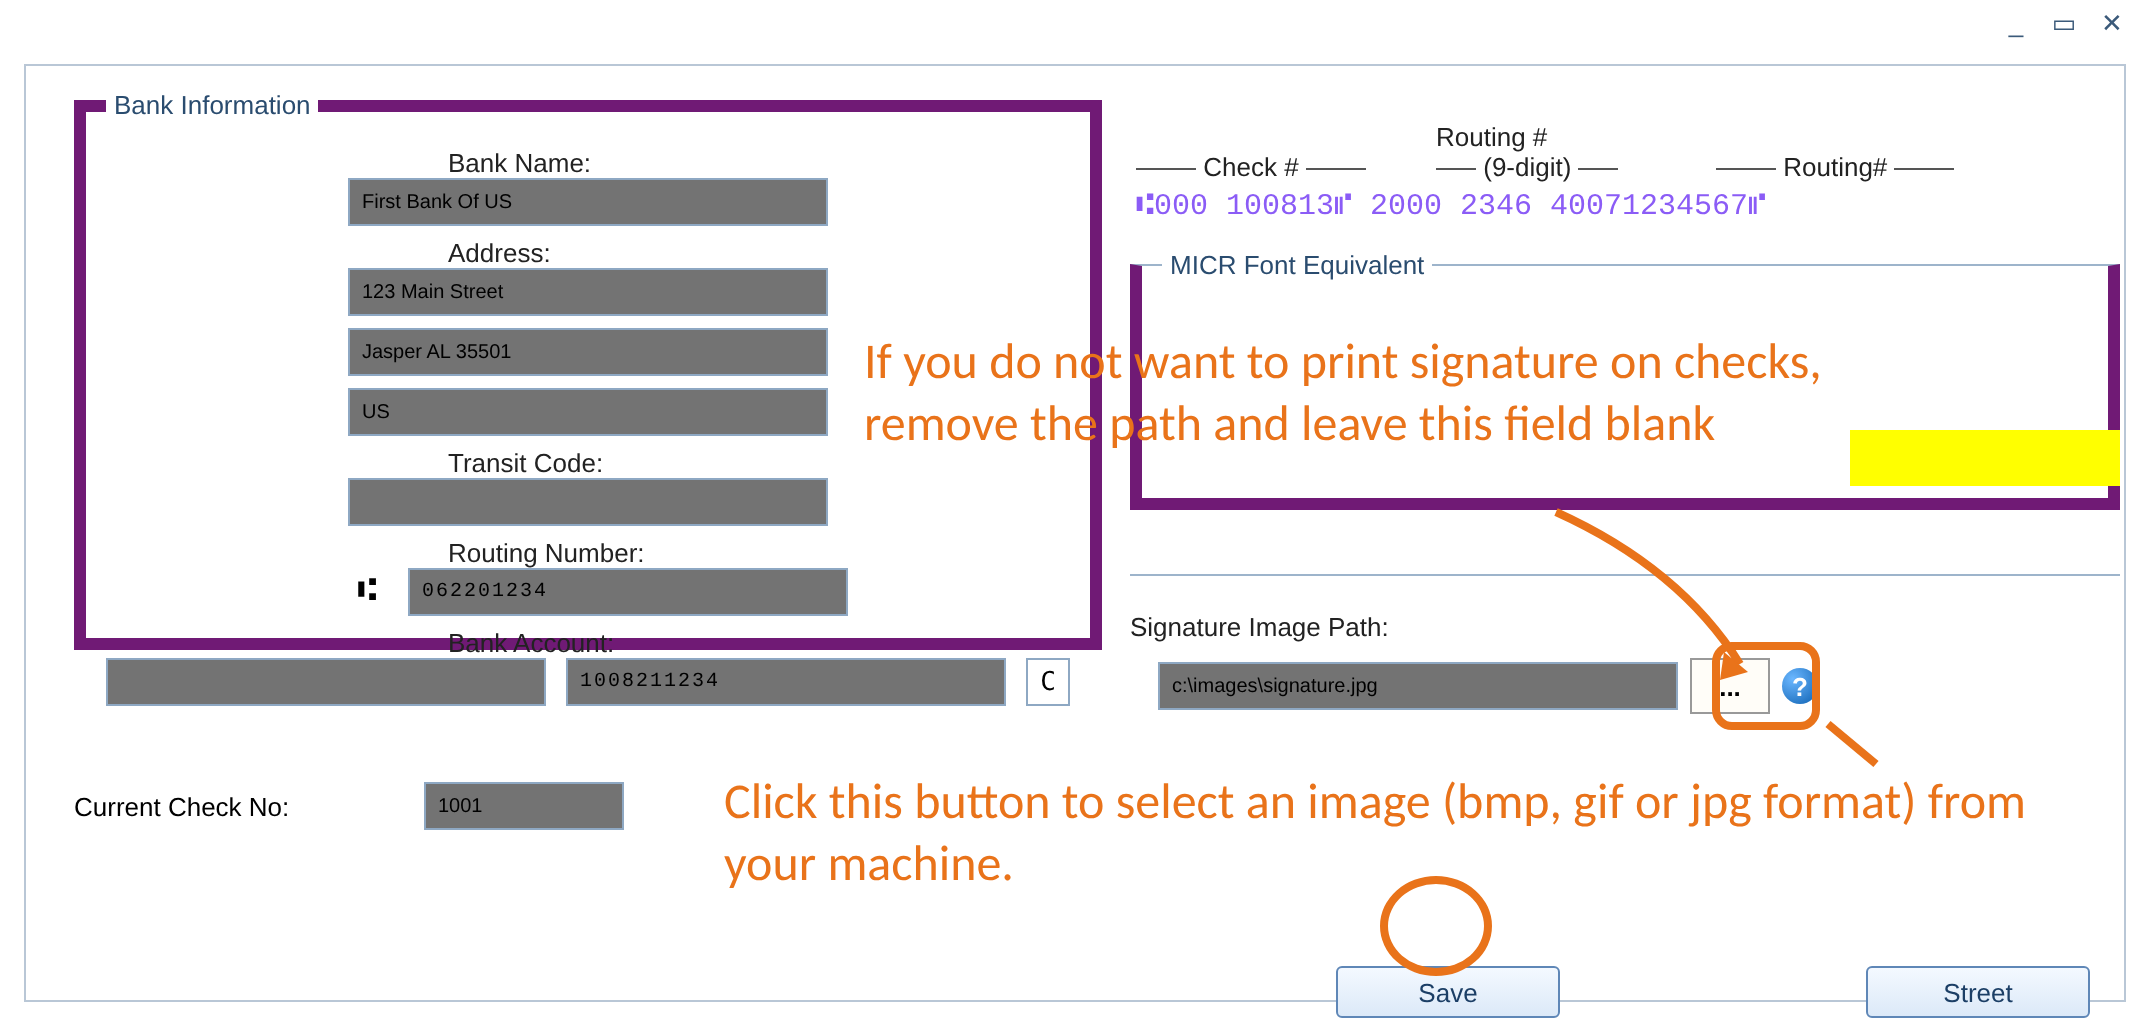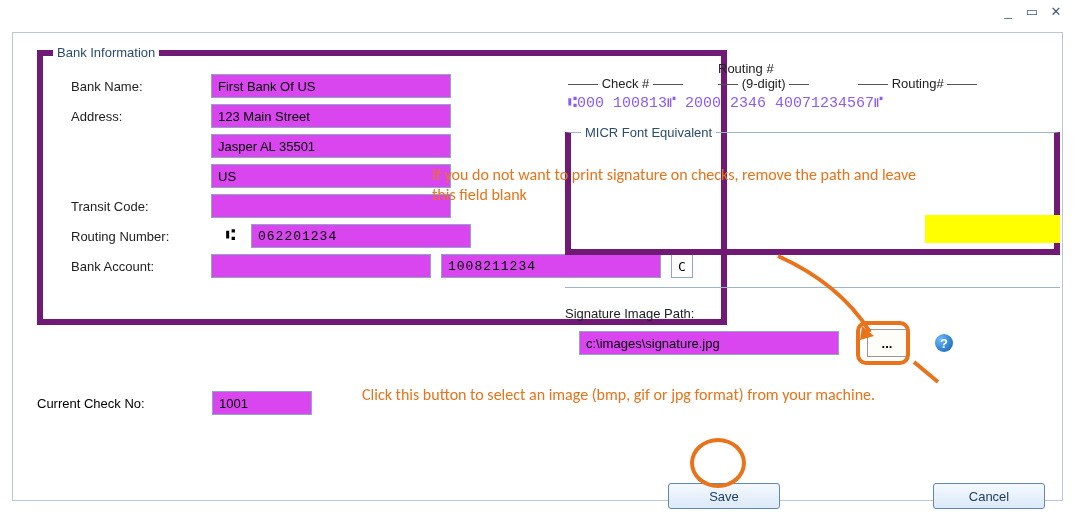--- a/index.html
+++ b/index.html
@@ -11,25 +11,25 @@
 
 
 .window-inner { position: absolute; left: 12px; top: 32px; right: 12px; bottom: 12px; border: 1px solid #b9c7d6; background: #fff; }
 
 
 fieldset { border: 6px solid #701a75; padding: 8px 10px 10px 10px; }
 legend { color: #2a4c6f; padding: 0 4px; font-size: 13px; }
 
 .bank-group { position: absolute; left: 24px; top: 12px; width: 500px; height: 280px; }
 
-.row { display: flex; align-items: center; margin: 6px 18px; }
+.row { display: flex; align-items: center; margin: 6px 0; flex-direction: column; }
 .row .lbl { width: 140px; color: #222; }
 .row .fcol { flex: 1; }
 
-input[type=text] { height: 24px; border: 1px solid #8ea8c3; padding: 2px 6px; font-size: 13px; background: #d946ef; width: 240px; }
+input[type=text] { height: 24px; border: 1px solid #8ea8c3; padding: 2px 6px; font-size: 10px; background: #737373; width: 240px; }
 
 .micr { font-family: "OCR A Extended", "Courier New", monospace; font-size: 16px; letter-spacing: 1px; }
 
 .routing-input input, .bankacct-input input { width: 220px; }
 .wide { width: 240px; }
 .small-prefix { width: 28px; height: 24px; border: 1px solid #8ea8c3; background: #fff; margin-right: 10px; text-align: center; }
 .suffix-box { width: 22px; height: 24px; border: 1px solid #8ea8c3; background: #fff; margin-left: 10px; display: inline-flex; align-items: center; justify-content: center; font-family: monospace; }
 
 
 .current-check { position: absolute; left: 24px; top: 358px; display: flex; align-items: center; }
@@ -46,27 +46,27 @@
 
 .micr-group { position: absolute; left: 552px; top: 92px; width: 495px; height: 130px; border-top: 1px solid #9db4cb; overflow: hidden; }
 .micr-group legend { color: #2a4c6f; }
 
 
 .yellow-box { position: absolute; left: 912px; top: 182px; width: 135px; height: 28px; background: #ffff00; border: none; }
 
 
 .sig-group { position: absolute; left: 552px; top: 254px; width: 495px; height: 108px; border-top: 1px solid #9db4cb; padding-top: 8px; }
 .sig-label { color: #222; margin: 10px 0 8px 0; }
-.sig-row { display: flex; align-items: center; gap: 28px; margin-left: 14px; }
+.sig-row { display: flex; align-items: center; gap: 6px; margin-left: 14px; }
 .sig-row input { width: 260px; border: 1px solid #8ea8c3; }
 .browse-btn { width: 40px; height: 28px; border: 1px solid #999; background: #fffdf8; display: inline-flex; align-items: center; justify-content: center; font-weight: bold; font-family: monospace; }
 .help-icon { width: 18px; height: 18px; border-radius: 50%; background: radial-gradient(circle at 30% 30%, #6bb7ff, #0b5fb0); color: #fff; display: inline-flex; align-items: center; justify-content: center; font-size: 11px; font-weight: bold; }
 
 
-.ann { position: absolute; color: #e9731a; font-family: Calibri, sans-serif; font-size: 16px; line-height: 1.25; pointer-events: none; }
+.ann { position: absolute; color: #e9731a; font-family: Calibri, sans-serif; font-size: 25px; line-height: 1.25; pointer-events: none; }
 .ann-circle { position: absolute; border: 4px solid #e9731a; border-radius: 50%; pointer-events: none; }
 .ann-roundrect { position: absolute; border: 4px solid #e9731a; border-radius: 10px; pointer-events: none; }
 .ann-line { position: absolute; pointer-events: none; }
 
 
 .btn { position: absolute; width: 112px; height: 26px; border: 1px solid #5f87b7; border-radius: 3px; background: linear-gradient(#f4f9ff, #dce9f8); color: #1c3f66; display: inline-flex; align-items: center; justify-content: center; cursor: default; }
 .btn.save { left: 655px; top: 450px; }
 .btn.cancel { left: 920px; top: 450px; }
 
 </style>
@@ -174,21 +174,21 @@
       <div class="help-icon">
           <span>?</span>
         </div>
     </div>
   </div>
 
   <div class="btn save">
       <span>Save</span>
     </div>
   <div class="btn cancel">
-      <span>Cancel</span>
+      <span>Street</span>
     </div>
 
 </div>
 
 <div class="ann" style="left:432px; top:165px; width:490px;">If you do not want to print signature on checks, remove the path and leave this field blank</div>
 
 <svg class="ann-line" style="left:770px; top:254px;" width="120" height="90">
   <path d="M8 2 Q 70 30 100 78" stroke="#e9731a" stroke-width="4" fill="none"></path>
   <path d="M92 72 L104 82 L90 86 Z" fill="#e9731a"></path>
 </svg>

